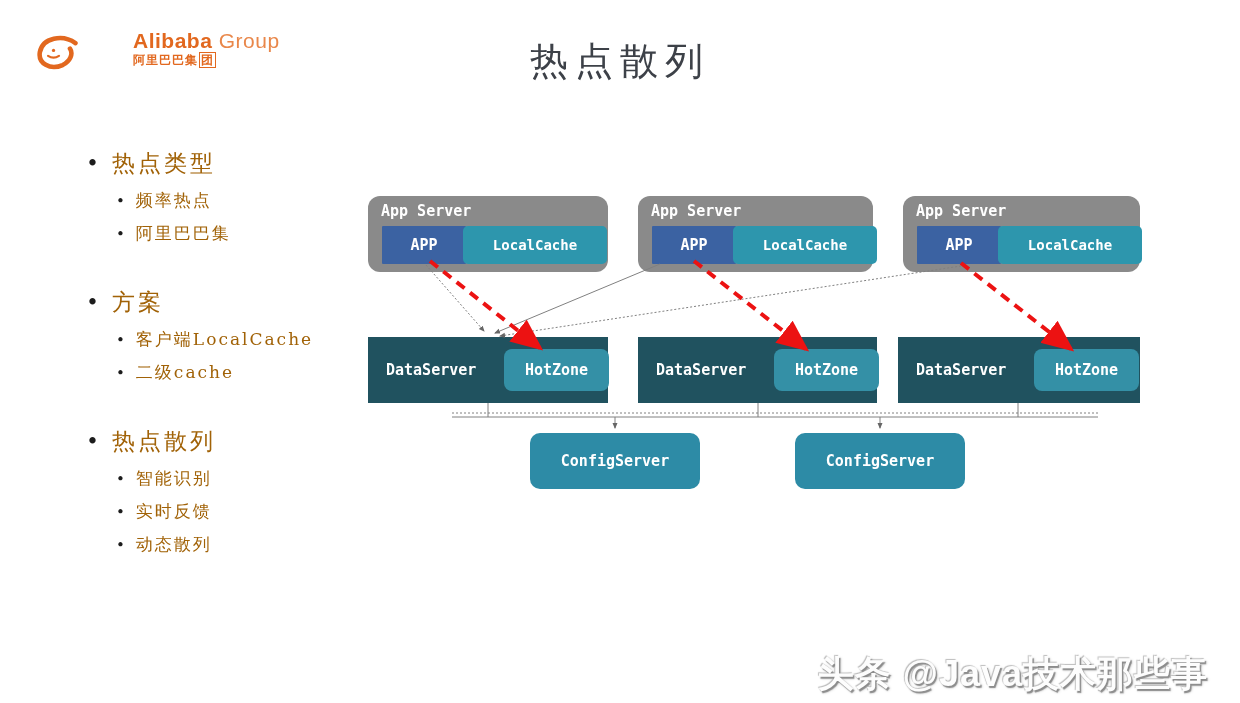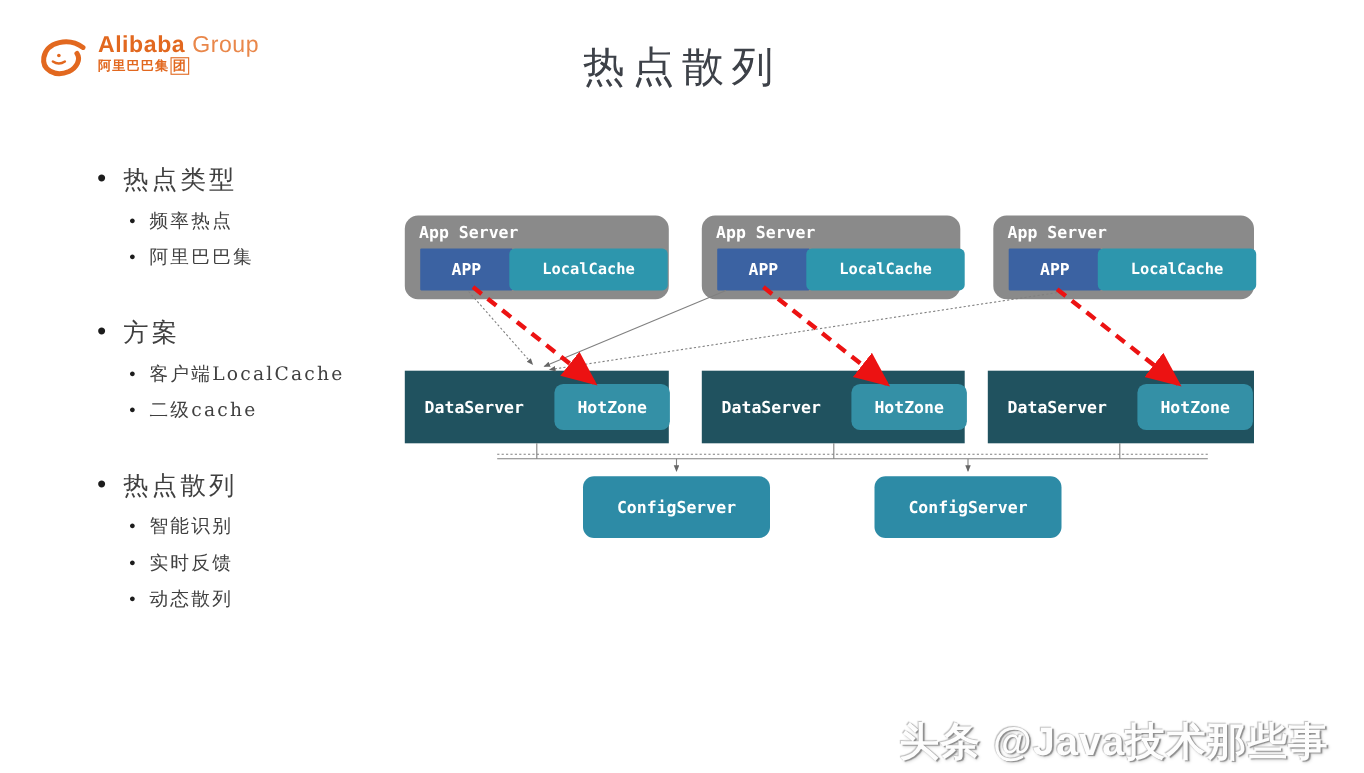--- a/index.html
+++ b/index.html
@@ -2,33 +2,33 @@
 <html style="--logo_orange: #e2681f; --title_gray: #3d4148; --server_gray: #8a8a8a; --app_blue: #3b62a2; --cache_teal: #2d96ad; --dataserver_teal: #20525f; --hotzone_teal: #3490a6; --configserver_teal: #2d8ba6; --arrow_red: #ec1212; --line_gray: #808080;"><head>
 <meta charset="utf-8">
 <style>
   html,body{margin:0;padding:0;background:#fff;}
   .slide{position:relative;width:1240px;height:703px;background:#ffffff;overflow:hidden;
          font-family:"Liberation Sans",sans-serif;}
 
   
   .logo{position:absolute;left:35px;top:30px;display:flex;align-items:flex-start;gap:6px;}
   .logo-mark{width:48px;height:42px;margin-top:4px;}
-  .logo-text{line-height:1;}
+  .logo-text{line-height:1;margin-left:44px;}
   .logo-en{font-size:21px;font-weight:bold;color:var(--logo_orange,#e2681f);letter-spacing:.5px;}
   .logo-en .suffix{font-weight:normal;color:#e9874a;}
   .logo-cn{margin-top:3px;font-size:12px;font-weight:bold;color:var(--logo_orange,#e2681f);letter-spacing:1px;}
   .logo-cn .boxed{border:1px solid var(--logo_orange,#e2681f);padding:0 1px;margin-left:1px;}
 
   
   .page-title{position:absolute;top:36px;left:0;width:100%;text-align:center;
               font-family:"DejaVu Serif","Liberation Serif",serif;
               font-size:38px;color:var(--title_gray,#3d4148);letter-spacing:7px;}
 
   
-  .outline{position:absolute;left:86px;top:148px;font-family:"DejaVu Serif","Liberation Serif",serif;color:#404040;}
+  .outline{position:absolute;left:86px;top:148px;font-family:"DejaVu Serif","Liberation Serif",serif;color:#a16207;}
   .outline-group{margin-bottom:42px;}
   .outline-top{font-size:23px;letter-spacing:3px;display:flex;align-items:center;}
   .outline-top::before{content:"•";font-size:22px;margin-right:10px;color:#1c1c1c;}
   .outline-sub{font-size:17px;letter-spacing:2px;margin:10px 0 0 30px;display:flex;align-items:center;}
   .outline-sub::before{content:"•";font-size:15px;margin-right:9px;color:#1c1c1c;}
 
   
   .box{position:absolute;box-sizing:border-box;
        font-family:"DejaVu Sans Mono","Liberation Mono",monospace;font-weight:bold;color:#fff;}
   .appserver{background:var(--server_gray,#8a8a8a);border-radius:12px;top:196px;height:76px;}

